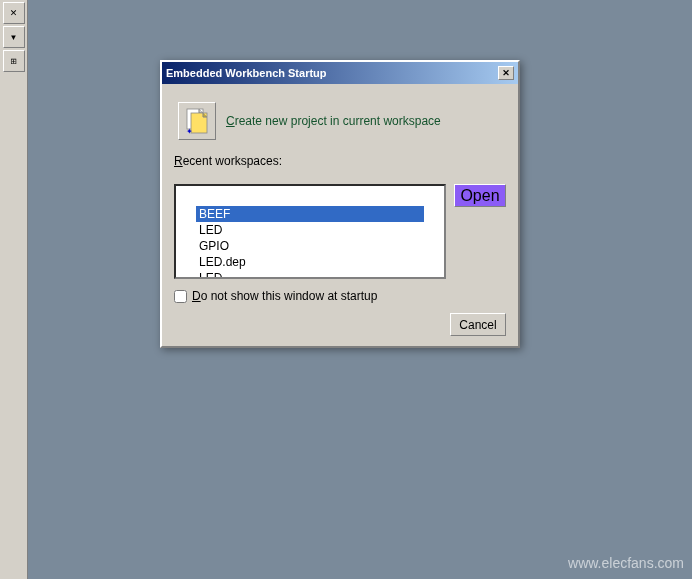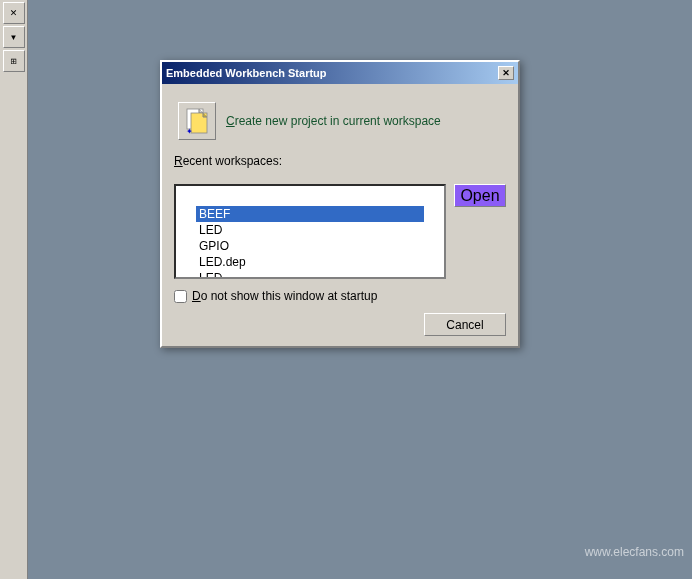--- a/index.html
+++ b/index.html
@@ -202,38 +202,38 @@
       text-decoration: underline;
     }
 
     
     .button-row {
       display: flex;
       justify-content: flex-end;
       margin-top: 10px;
     }
     .cancel-btn {
-      width: 82px;
+      width: 56px;
       height: 23px;
       background: #d4d0c8;
       border: 1px solid #fff;
       border-bottom-color: #808080;
       border-right-color: #808080;
       cursor: pointer;
       font-size: 12px;
       font-family: 'Tahoma', Arial, sans-serif;
     }
 
     
     .watermark {
       position: absolute;
-      bottom: 20px;
+      bottom: 8px;
       right: 8px;
       color: rgba(255,255,255,0.6);
-      font-size: 12px;
+      font-size: 14px;
     }
   </style>
 </head>
 <body>
 
 <div class="left-toolbar">
   <div class="toolbar-btn">✕</div>
   <div class="toolbar-btn" style="font-size:8px;">▼</div>
   <div class="toolbar-btn" style="font-size:8px;">⊞</div>
 </div>

